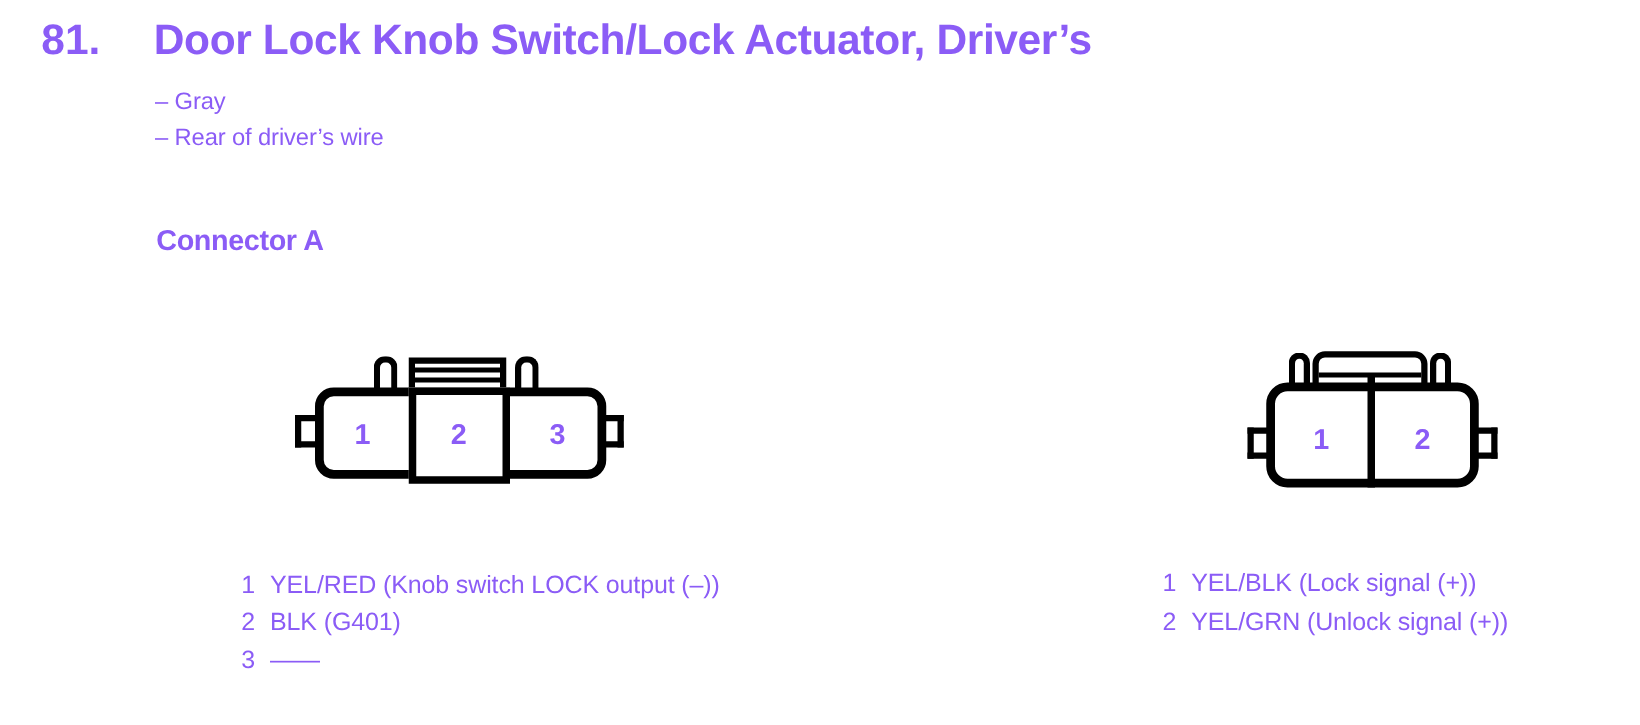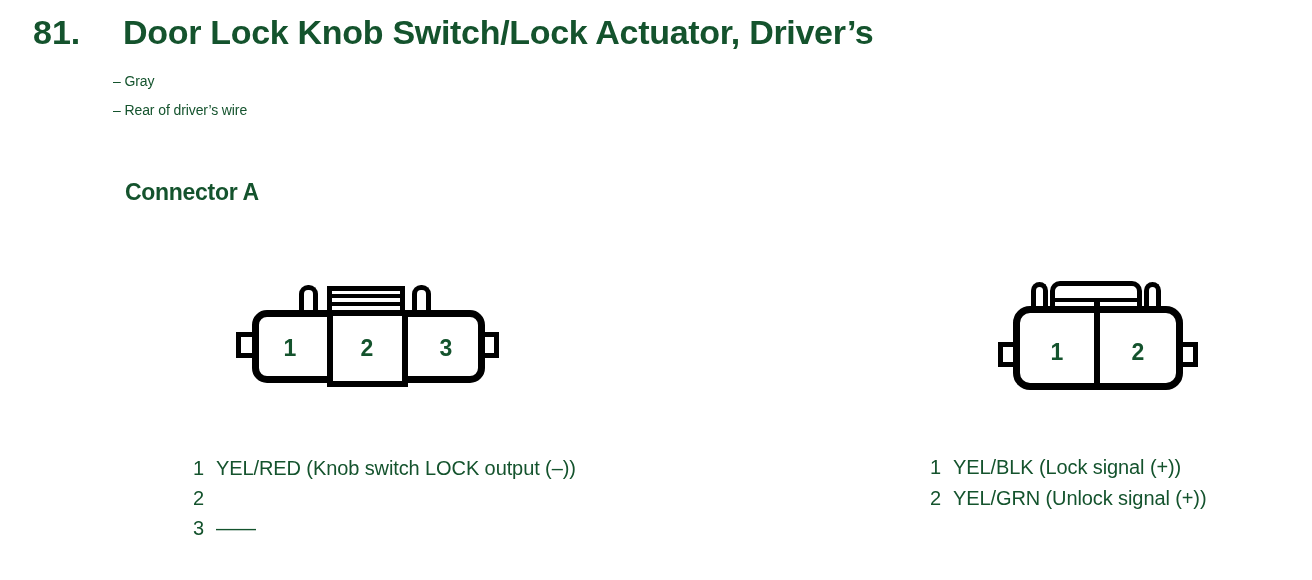--- a/index.html
+++ b/index.html
@@ -1,28 +1,28 @@
 <!DOCTYPE html>
 <html><head>
 <meta charset="utf-8">
 <style>
   html, body { margin:0; padding:0; background:#ffffff; }
   .page {
     position:relative; width:1312px; height:580px;
-    background:#ffffff; color:#14532d;
+    background:#ffffff; color:#8b5cf6;
     font-family:"Liberation Sans", sans-serif;
     overflow:hidden;
   }
   .abs { position:absolute; }
 
   
   .sec-num   { left:33px;  top:13px; font-size:34px; font-weight:bold; }
   .page-title{ left:123px; top:13px; font-size:34px; font-weight:bold; letter-spacing:-0.3px; white-space:nowrap; }
 
-  .bullets { left:113px; top:67px; font-size:14px; line-height:29px; letter-spacing:-0.1px; }
+  .bullets { left:124px; top:67px; font-size:19px; line-height:29px; letter-spacing:-0.1px; }
   .bullet  { white-space:nowrap; }
 
   .conn-heading { font-size:23px; font-weight:bold; letter-spacing:-0.3px; white-space:nowrap; }
   .heading-a { left:125px; top:179px; }
   .heading-b { left:857px; top:179px; }
 
   
   .diagram * { box-sizing:border-box; }
   .conn-body {
     position:absolute; border:7px solid #000; border-radius:15px; background:#fff;
@@ -131,20 +131,21 @@
     <div class="cavity-num num-2">2</div>
   </div>
 
   <div class="abs pin-list pin-list-a">
     <div class="pin-row">
       <span class="pin-num">1</span>
       <span class="pin-label">YEL/RED (Knob switch LOCK output (–))</span>
     </div>
     <div class="pin-row">
       <span class="pin-num">2</span>
+      <span class="pin-label">BLK (G401)</span>
     </div>
     <div class="pin-row">
       <span class="pin-num">3</span>
       <span class="pin-label">——</span>
     </div>
   </div>
 
   <div class="abs pin-list pin-list-b">
     <div class="pin-row">
       <span class="pin-num">1</span>

